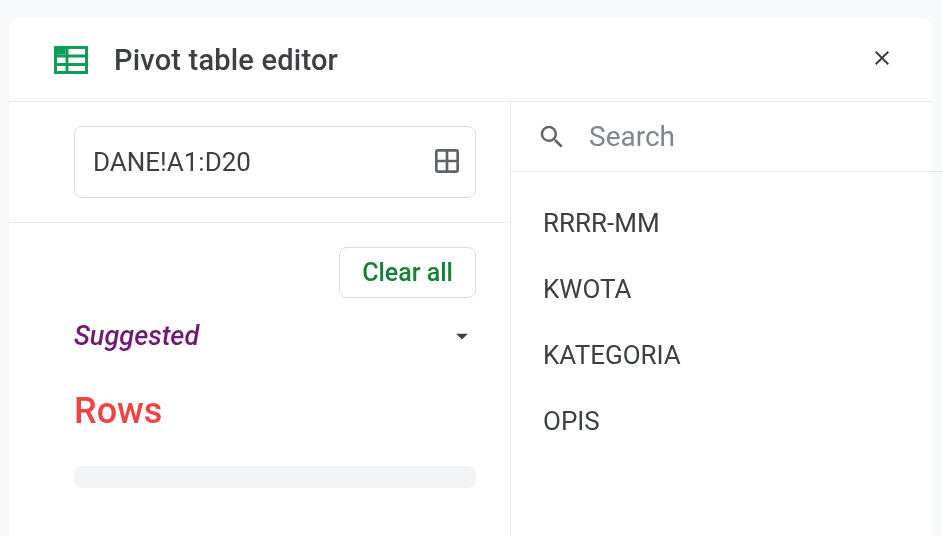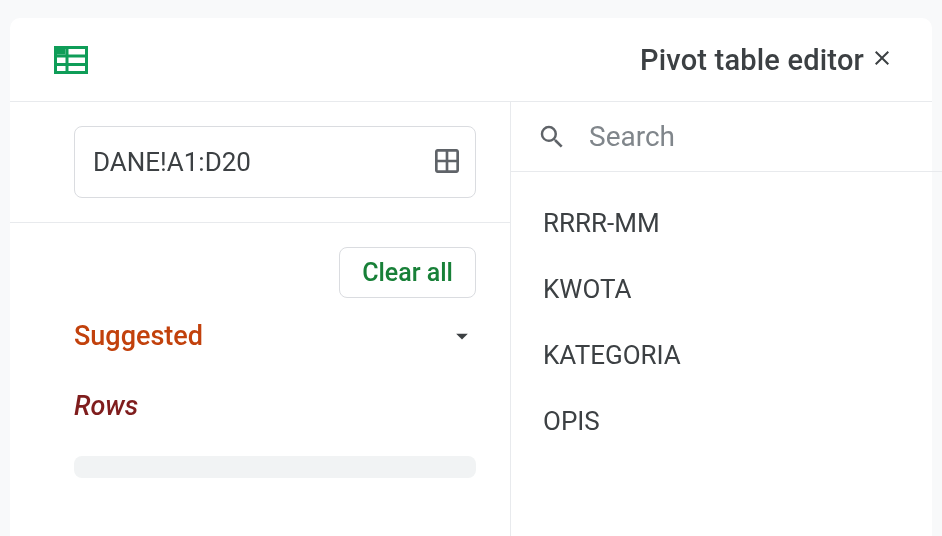--- a/index.html
+++ b/index.html
@@ -29,21 +29,20 @@
       margin-right: 26px;
       display: flex;
       align-items: center;
     }
     .panel-title {
       font-size: 29px;
       font-weight: 500;
       color: #3c4043;
       flex: 1;
       letter-spacing: 0.2px;
-      text-align: right;
     }
     .close-btn {
       background: none;
       border: none;
       cursor: pointer;
       color: #3c4043;
       display: flex;
       align-items: center;
       justify-content: center;
       padding: 6px;
@@ -111,38 +110,38 @@
     }
     .suggested-row {
       display: flex;
       align-items: center;
       justify-content: space-between;
       margin-bottom: 38px;
       cursor: pointer;
     }
     .suggested-label {
       font-size: 27px;
-      color: #c2410c;
-      font-weight: 500;
+      color: #701a75;
+      font-weight: 500;
+      font-style: italic;
     }
     .chevron {
       color: #3c4043;
       display: flex;
     }
     .section-row {
       display: flex;
       align-items: center;
       justify-content: space-between;
       margin-bottom: 34px;
     }
     .section-label {
-      font-size: 27px;
-      color: #7f1d1d;
-      font-weight: 500;
-      font-style: italic;
+      font-size: 36px;
+      color: #ef4444;
+      font-weight: 500;
     }
     .placeholder-box {
       background: #f1f3f4;
       border-radius: 8px;
       height: 22px;
       width: 100%;
     }
     .right-col {
       flex: 1;
       display: flex;

